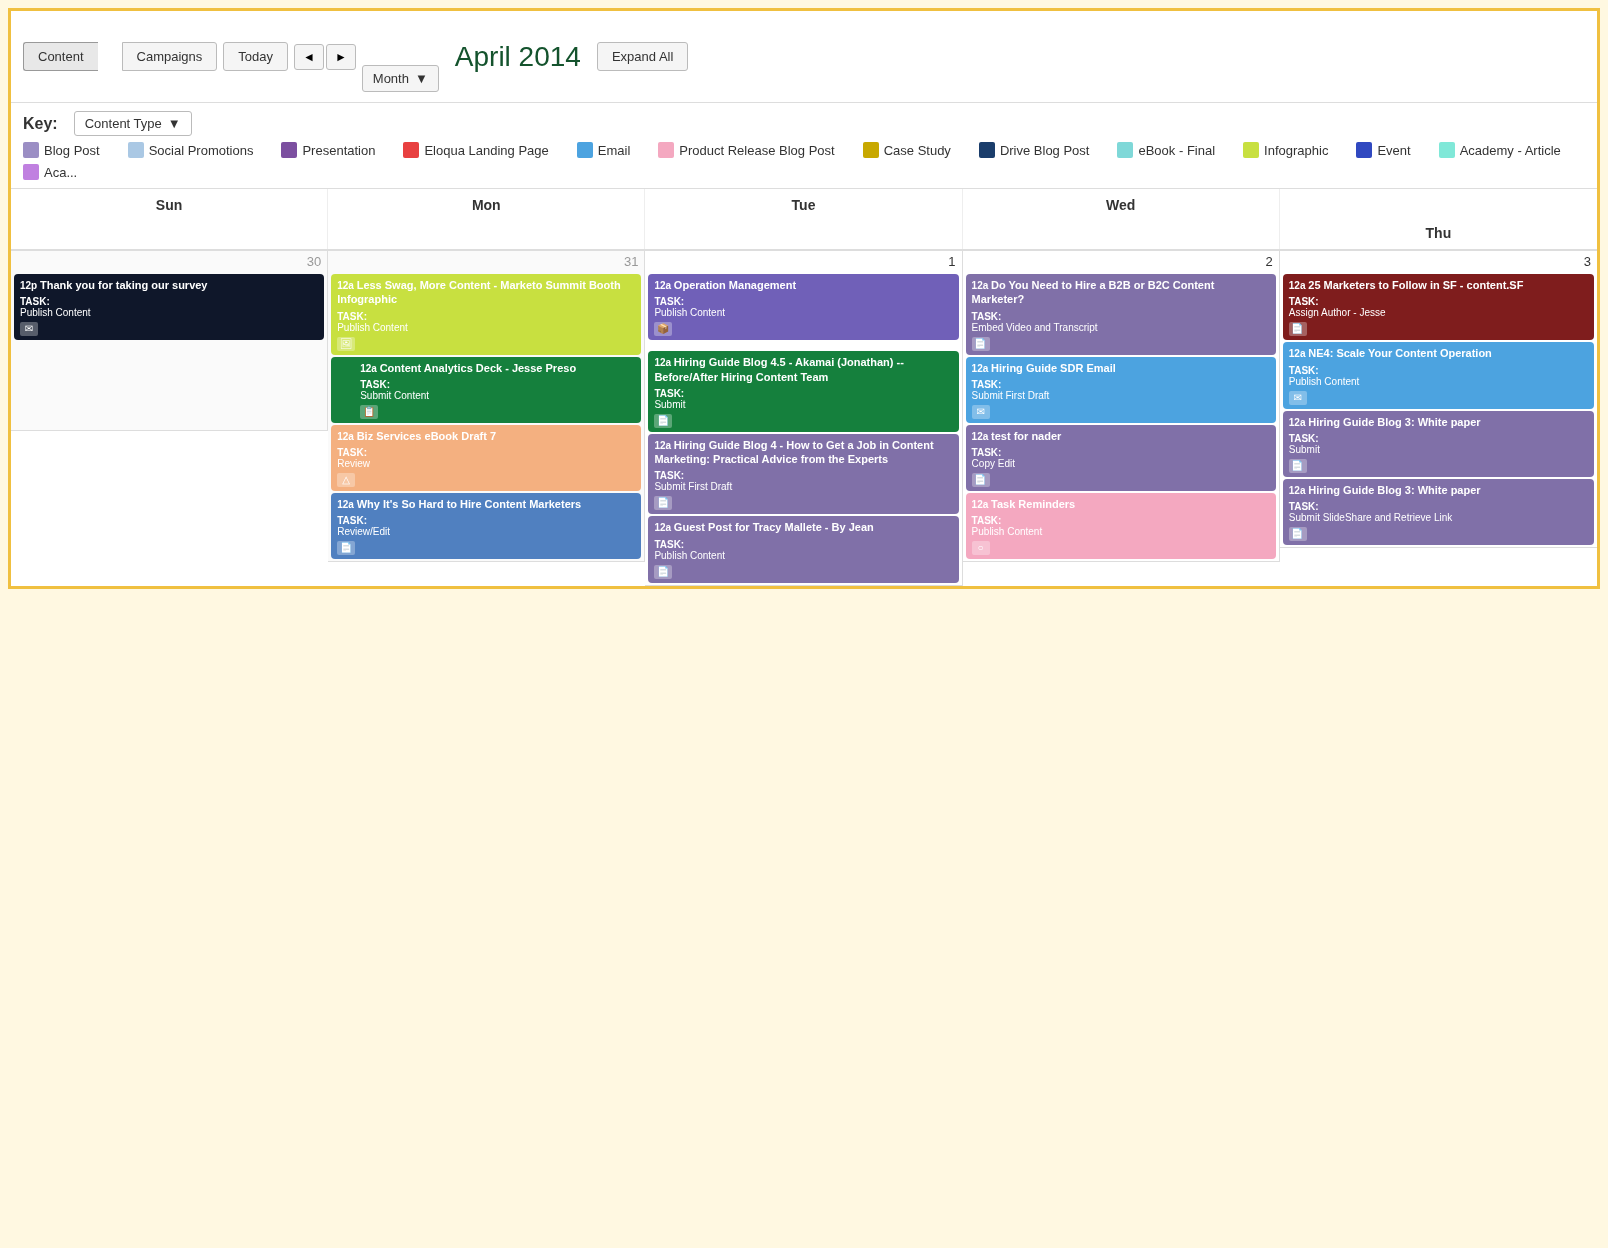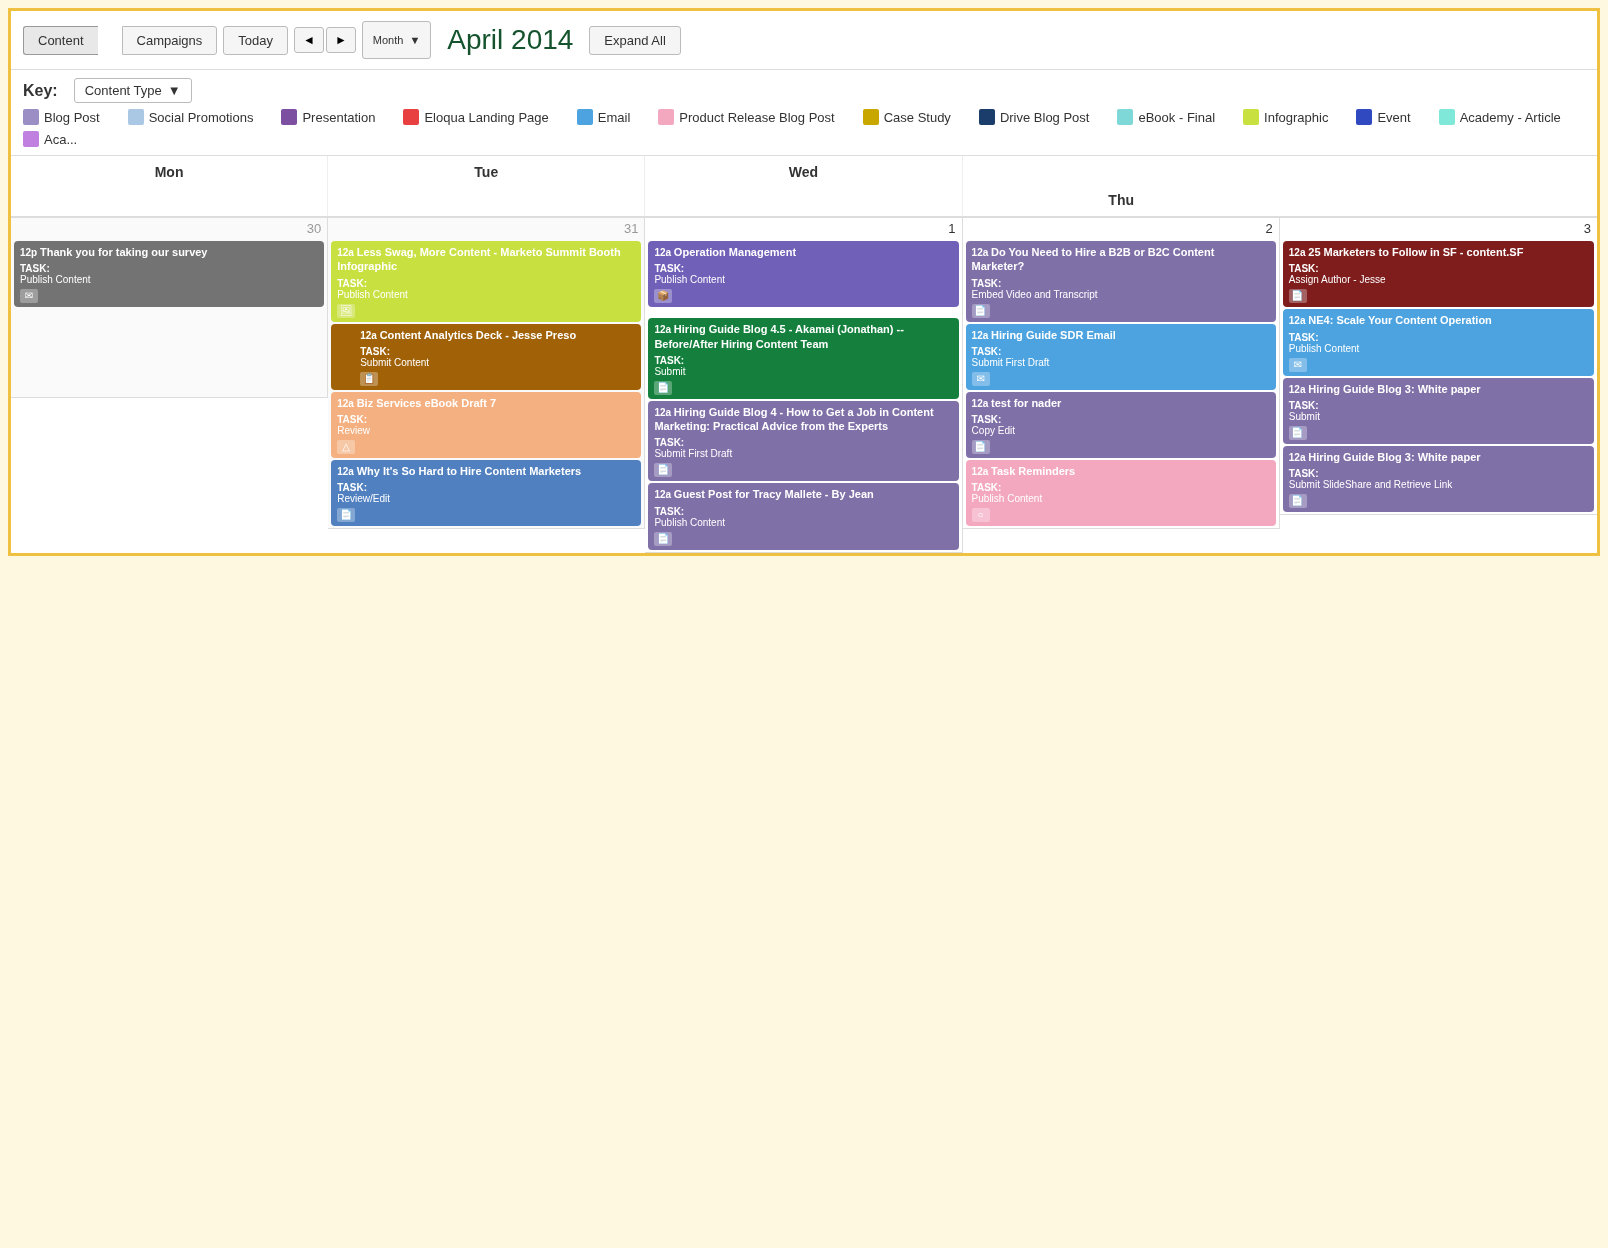--- a/index.html
+++ b/index.html
@@ -50,25 +50,26 @@
       background: #f5f5f5;
       cursor: pointer;
       border-radius: 3px;
       font-size: 12px;
     }
     .month-select {
       display: flex;
       align-items: center;
       border: 1px solid #bbb;
       border-radius: 3px;
-      padding: 12px 10px;
+      padding: 5px 10px;
       background: #f5f5f5;
       cursor: pointer;
       gap: 6px;
-      font-size: 11px;
+      font-size: 13px;
+      margin-top: 44px;
     }
     .page-title {
       font-size: 28px;
       font-weight: normal;
       color: #14532d;
       margin: 0 10px;
     }
     
     .key-bar {
       display: flex;
@@ -270,45 +271,46 @@
         <div class="legend-item">
           <span class="legend-box" style="background: rgb(192, 128, 224);"></span>
           <span>Aca...</span>
         </div>
       </div>
   </div>
 
   <div class="calendar">
 
     <div class="cal-header" id="cal-header">
+        <div class="cal-header-cell">Sun</div>
         <div class="cal-header-cell">Mon</div>
         <div class="cal-header-cell">Tue</div>
         <div class="cal-header-cell">Wed</div>
         <div class="cal-header-cell">Thu</div>
       </div>
 
     <div class="cal-grid" id="cal-grid">
         <div class="cal-cell other-month">
           <div class="date-num">30</div>
-          <div class="event-card" style="background: #737373;">
+          <div class="event-card" style="background: #0f172a;">
             <div><span class="event-time">12p </span><span class="event-title">Thank you for taking our survey</span></div>
             <div class="task-label">TASK:</div>
             <div class="task-text">Publish Content</div>
             <div class="icon-row"><span class="event-icon">✉</span></div>
           </div>
         </div>
         <div class="cal-cell other-month">
           <div class="date-num">31</div>
           <div class="event-card" style="background: rgb(200, 224, 64);">
             <div><span class="event-time">12a </span><span class="event-title">Less Swag, More Content - Marketo Summit Booth Infographic</span></div>
             <div class="task-label">TASK:</div>
             <div class="task-text">Publish Content</div>
             <div class="icon-row"><span class="event-icon">🖼</span></div>
           </div>
-          <div class="event-card" style="background: #a16207; padding-left: 29px;">
+          <div class="event-card" style="background: #15803d; padding-left: 29px;">
             <div><span class="event-time">12a </span><span class="event-title">Content Analytics Deck - Jesse Preso</span></div>
             <div class="task-label">TASK:</div>
             <div class="task-text">Submit Content</div>
             <div class="icon-row"><span class="event-icon">📋</span></div>
           </div>
           <div class="event-card" style="background: rgb(244, 176, 128);">
             <div><span class="event-time">12a </span><span class="event-title">Biz Services eBook Draft 7</span></div>
             <div class="task-label">TASK:</div>
             <div class="task-text">Review</div>
             <div class="icon-row"><span class="event-icon">△</span></div>

